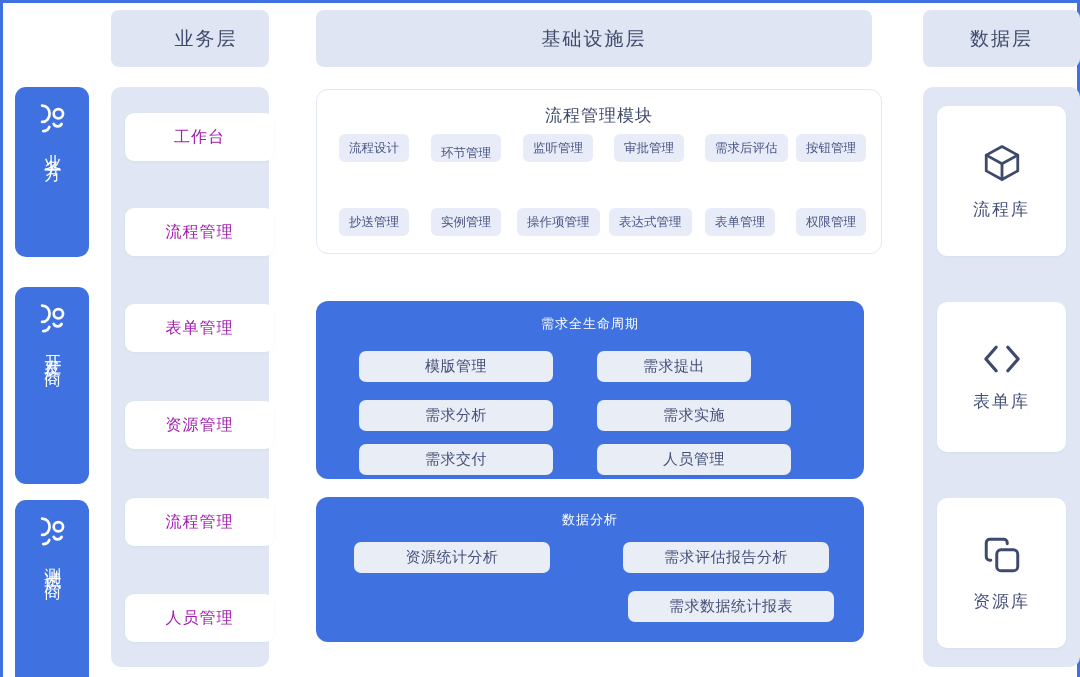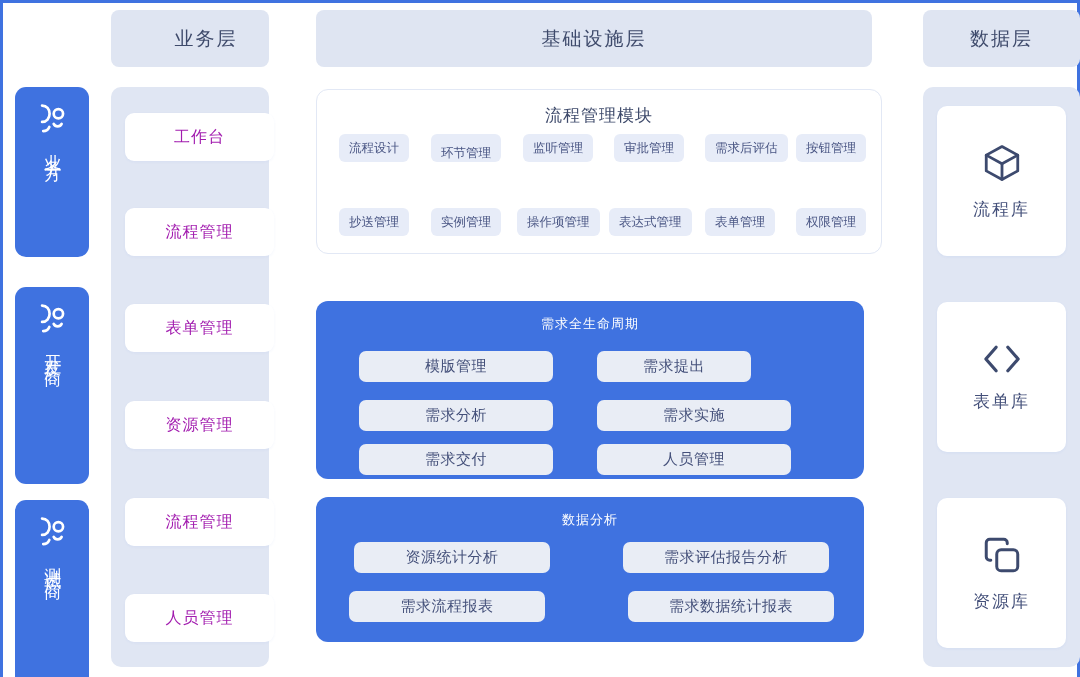--- a/index.html
+++ b/index.html
@@ -298,23 +298,20 @@
   <div class="blue-panel" id="analysis-panel">
     <div class="panel-title">数据分析</div>
 
     <div class="pill" style="left:38px; top:45px; width:196px;">
       <span>资源统计分析</span>
     </div>
     <div class="pill" style="left:307px; top:45px; width:206px;">
       <span>需求评估报告分析</span>
     </div>
 
-    <div class="pill" style="left:33px; top:94px; width:196px;">
-      <span>需求流程报表</span>
-    </div>
     <div class="pill" style="left:312px; top:94px; width:206px;">
       <span>需求数据统计报表</span>
     </div>
   </div>
 
   <div class="abs" id="data-panel">
 
     <div class="data-card" style="top:19px;">
       <span class="data-icon">
         <svg width="42" height="42" viewBox="0 0 24 24" fill="none" stroke="#3d4a6e" stroke-width="1.6" stroke-linecap="round" stroke-linejoin="round">

